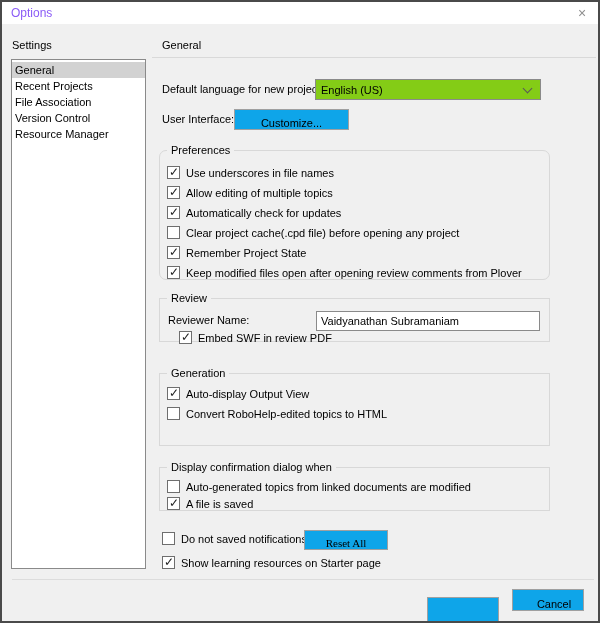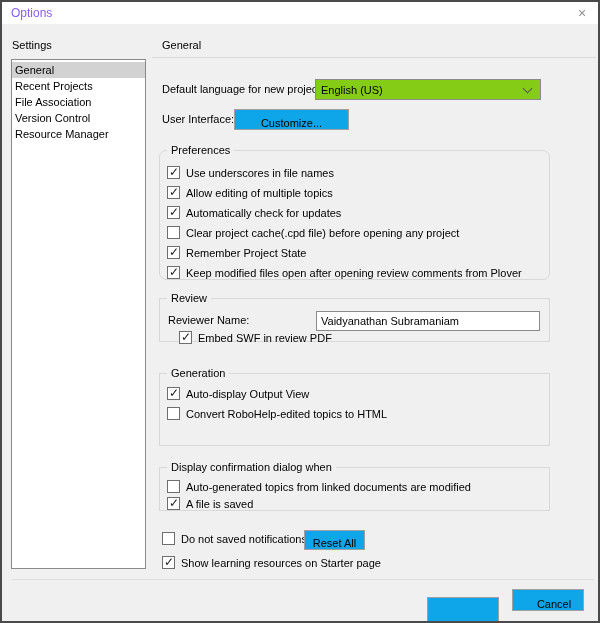--- a/index.html
+++ b/index.html
@@ -40,21 +40,21 @@
     position:absolute; right:9px; top:6px; width:7px; height:7px;
     border-right:1px solid #5a5a5a; border-bottom:1px solid #5a5a5a;
     transform:rotate(45deg); margin-top:-1px;
   }
 
   .btn {
     position:absolute; background:#0ea5e9; border:1px solid #a0a0a0;
     display:flex; align-items:flex-end; justify-content:center; cursor:default;
   }
   .customize-button { left:232px; top:107px; width:115px; height:21px; }
-  .reset-button { left:302px; top:528px; width:61px; height:20px; }
+  .reset-button { left:302px; top:528px; width:84px; height:20px;font-family:Liberation Serif, serif; }
   .ok-button { left:425px; top:595px; width:72px; height:38px;padding-left:40px; }
   .cancel-button { left:510px; top:587px; width:72px; height:22px;padding-left:12px; }
 
   .group { position:absolute; left:157px; width:391px; border:1px solid #d8d8d8; }
   .group-legend {
     position:absolute; top:-7px; left:7px; background:#f0f0f0; padding:0 4px;
     white-space:nowrap;
   }
   .group-preferences  { top:148px; height:130px; padding:15px 0 0 7px;border-radius:7px; }
   .group-review       { top:296px; height:44px; }

